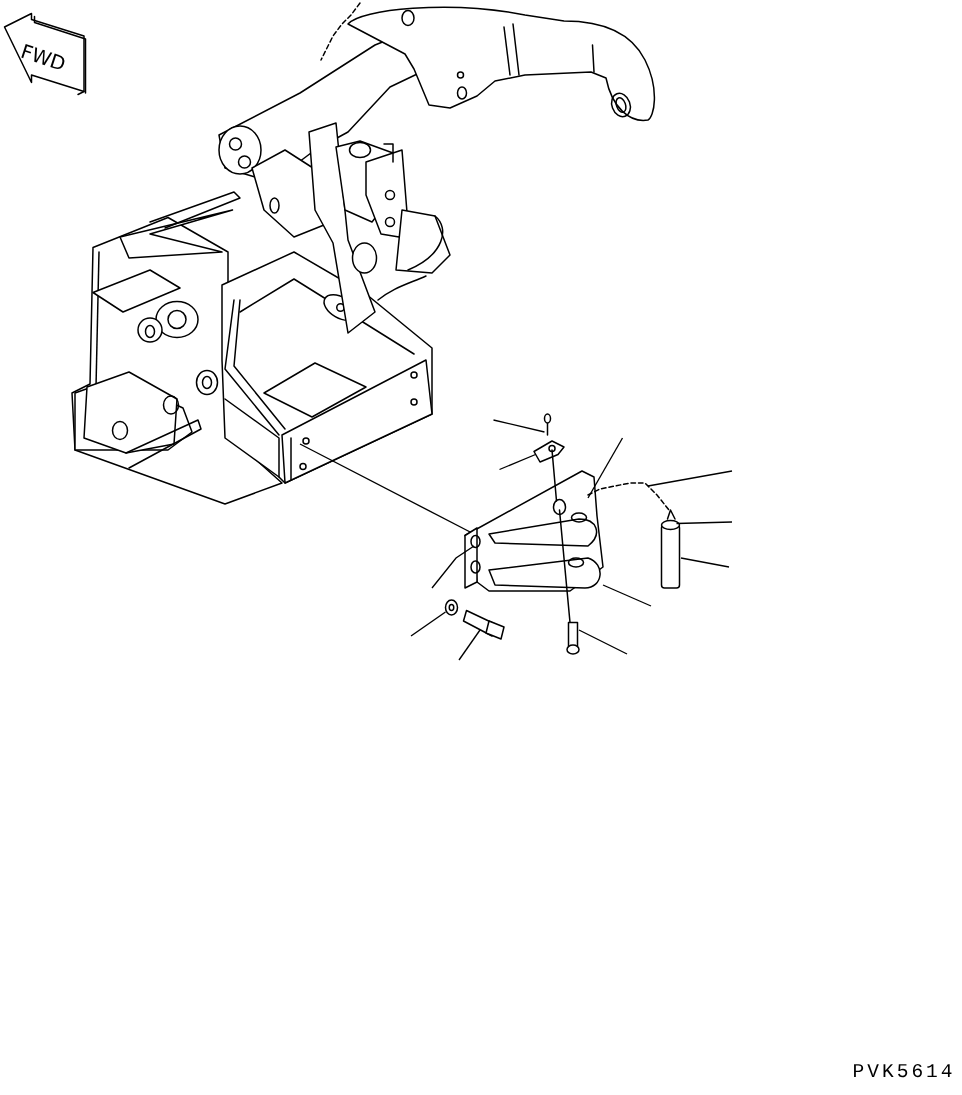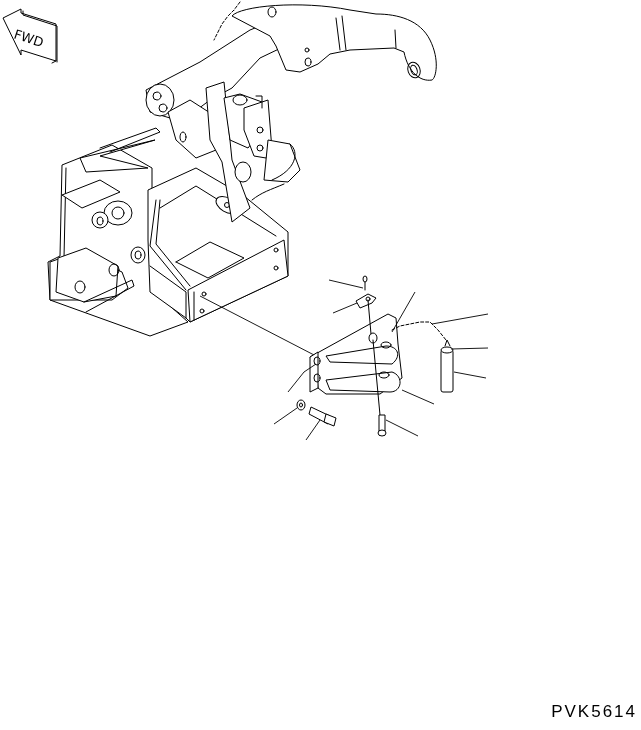--- a/index.html
+++ b/index.html
@@ -2,21 +2,21 @@
 <html><head>
   <meta charset="utf-8">
   <style>
     html, body { margin: 0; padding: 0; background: #ffffff; }
     body { width: 641px; height: 730px; position: relative; overflow: hidden; font-family: "DejaVu Sans Mono", monospace; }
     #canvas { position: absolute; left: 0; top: 0; width: 641px; height: 730px; }
     .ln { fill: none; stroke: #000; stroke-width: 1; stroke-linejoin: round; stroke-linecap: round; }
     .fl { fill: #fff; stroke: #000; stroke-width: 1; stroke-linejoin: round; }
     .lead { fill: none; stroke: #000; stroke-width: 0.9; }
     .fwd-text { font-family: "DejaVu Sans", sans-serif; font-size: 13px; fill: #000; }
-    .ref-code { position: absolute; right: 4px; bottom: 8px; font-family: Liberation Sans, sans-serif; font-size: 17px; letter-spacing: 2px; color: #000; }
+    .ref-code { position: absolute; right: 4px; bottom: 8px; font-family: Liberation Mono, monospace; font-size: 13px; letter-spacing: 2px; color: #000; }
   </style>
 </head>
 <body>
 
 <svg id="canvas" viewBox="0 0 641 730" xmlns="http://www.w3.org/2000/svg">
 
   <g>
     <polygon class="fl" points="3,18 21,9 21,13 56,24 56,61 21,50 21,55"></polygon>
     <polyline class="ln" points="23,11 23,15 57,26 57,62"></polyline>
     <line class="ln" x1="56" y1="61" x2="52" y2="63"></line>

